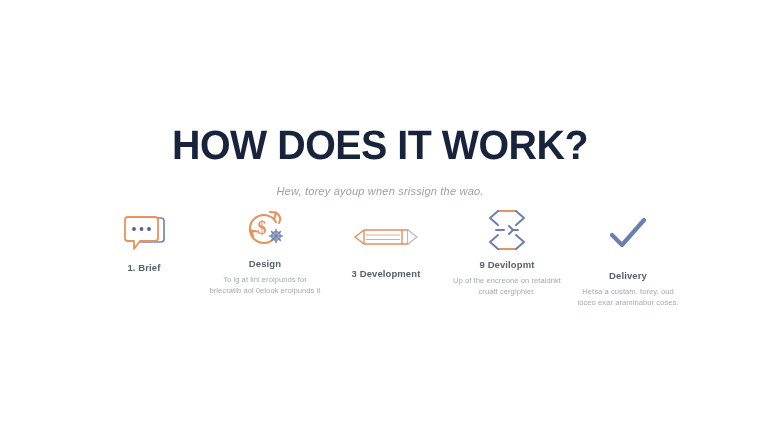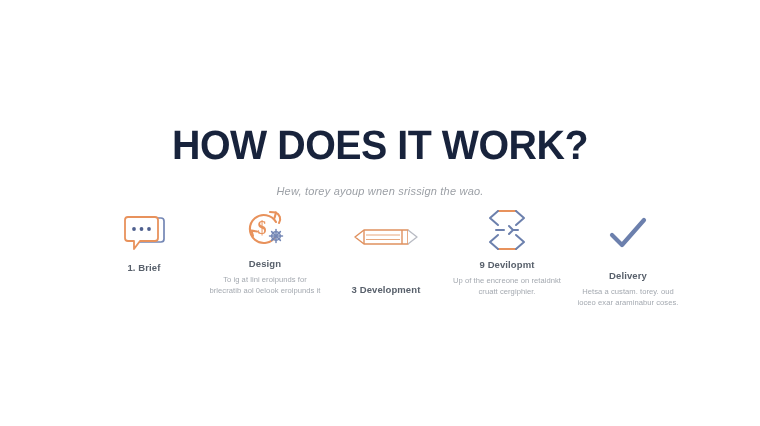--- a/index.html
+++ b/index.html
@@ -95,21 +95,21 @@
     padding: 0 2px;
   }
 
   
   .col-1 .step-icon { margin-top: 2px; }
   .col-2 .step-icon { margin-top: -2px; }
   .col-3 .step-icon { margin-top: 6px; }
   .col-4 .step-icon { margin-top: -1px; }
   .col-5 .step-icon { margin-top: 3px; }
 
-  .col-3 .step-title { margin-top: 18px; }
+  .col-3 .step-title { margin-top: 2px; }
   .col-5 .step-title { margin-top: 7px; }
 </style>
 </head>
 <body>
 
 <div id="slide">
 
   <div id="heading-block">
     <h1 id="page-title">HOW DOES IT WORK?</h1>
     <p id="page-subtitle">Hew, torey ayoup wnen srissign the wao.</p>

